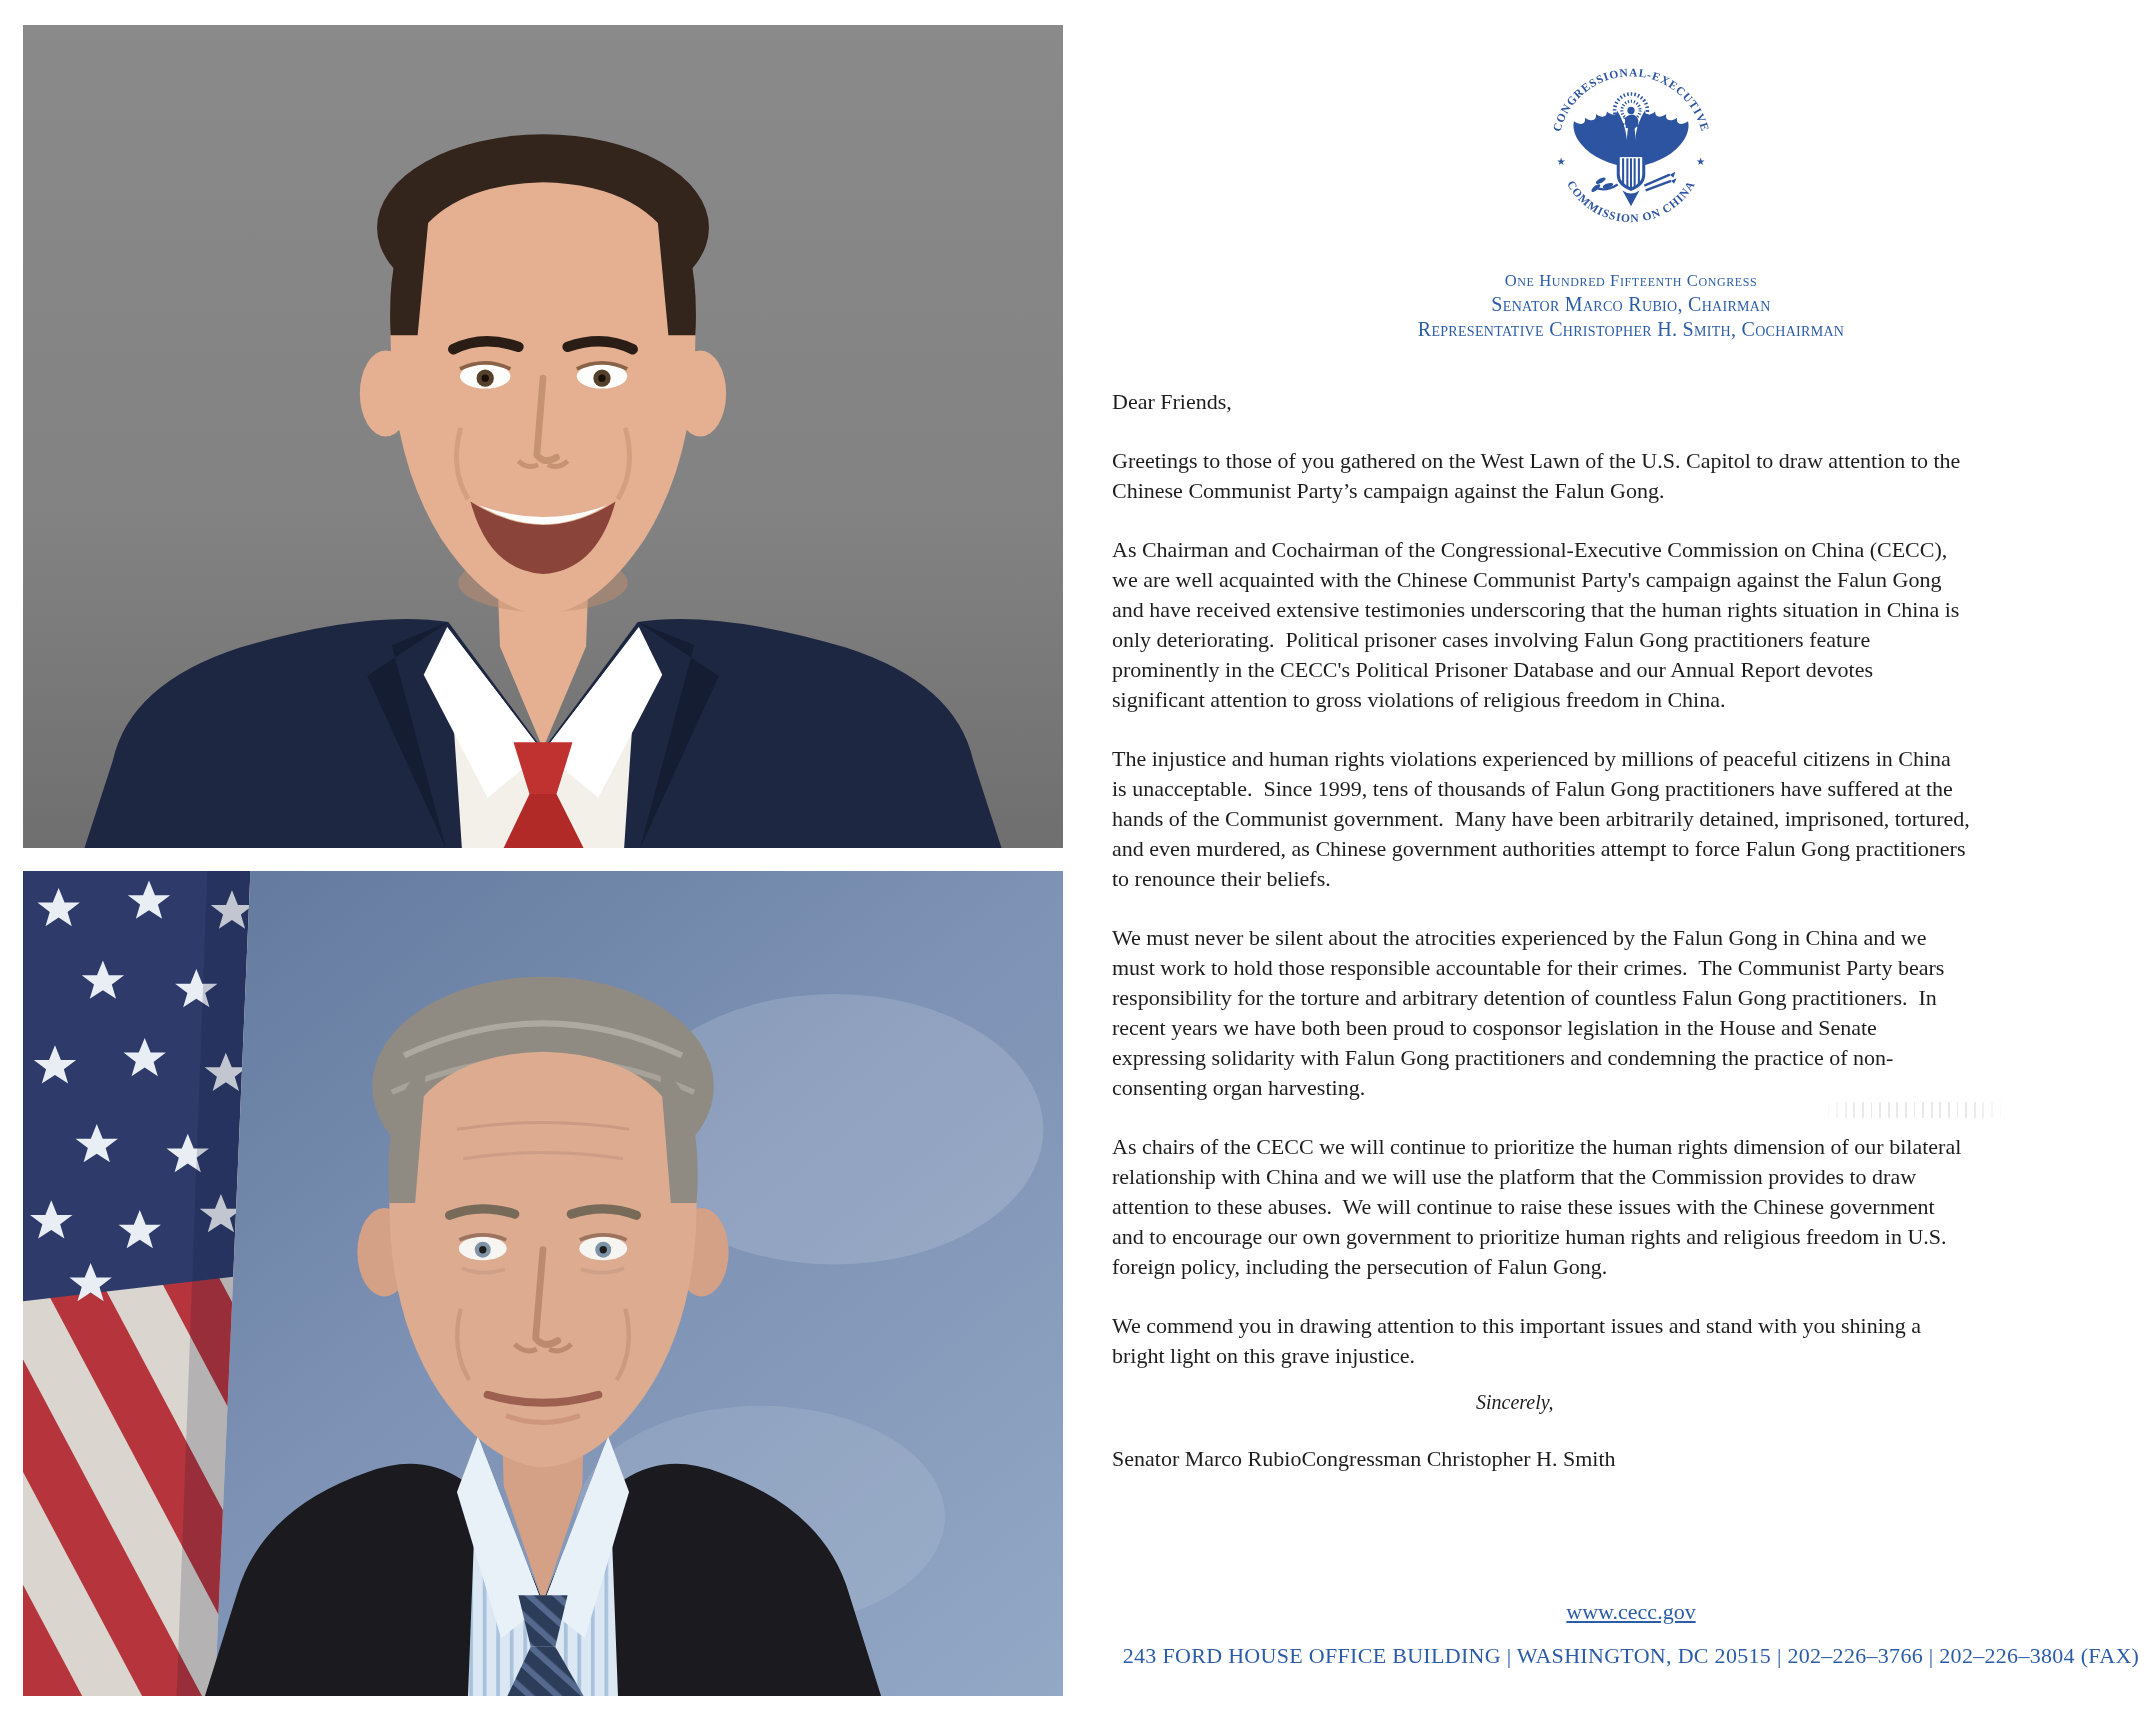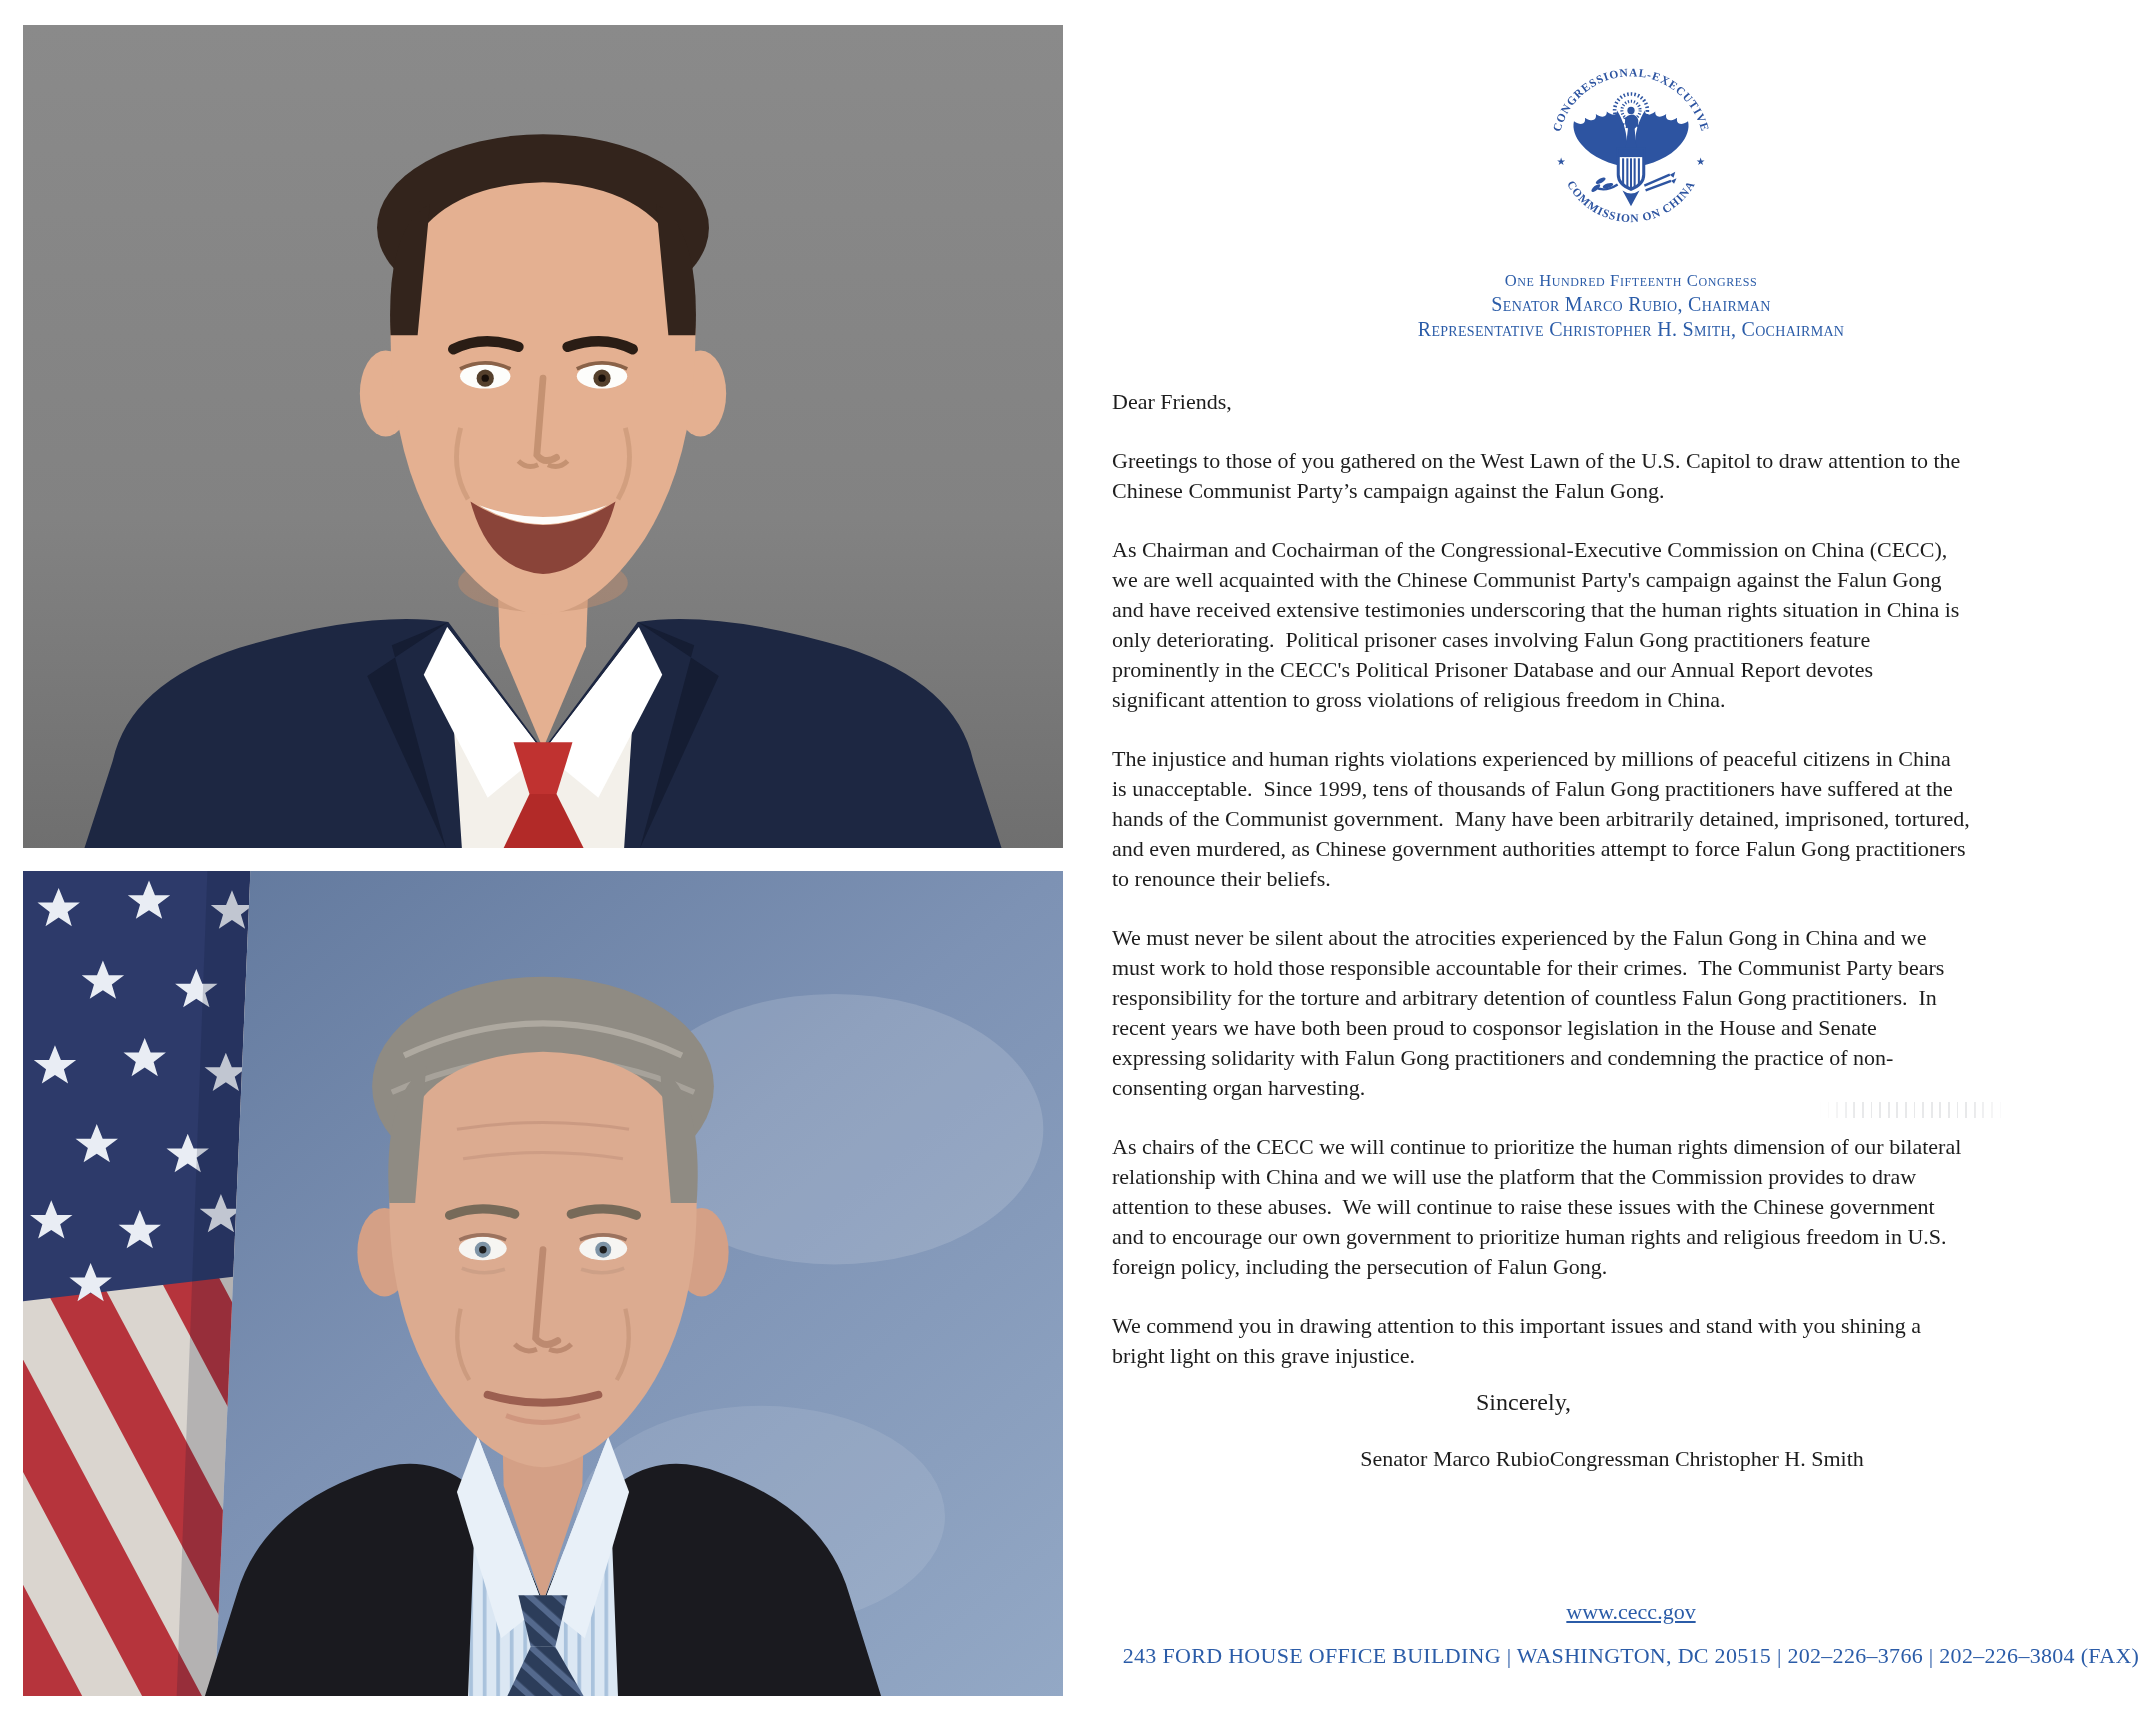--- a/index.html
+++ b/index.html
@@ -16,22 +16,22 @@
   .letter{position:absolute;left:1112px;top:0;width:1038px;height:1721px;color:#1d1d1d;}
   .seal{position:absolute;top:57px;left:50%;transform:translateX(-50%);width:182px;height:182px;}
   .seal svg{width:100%;height:100%;display:block;}
   .letterhead{position:absolute;top:270px;left:0;width:100%;text-align:center;color:#2b5ca8;}
   .congress{font-size:16.6px;line-height:21.5px;font-variant:small-caps;letter-spacing:0.6px;}
   .chair{font-size:20px;line-height:25px;font-variant:small-caps;letter-spacing:0.3px;}
   .date{position:absolute;top:342px;left:0;width:100%;text-align:center;font-size:28px;color:#1c1c1c;}
   .body{position:absolute;top:387px;left:0;width:1038px;}
   .salutation{margin:0 0 29px 0;font-size:22px;line-height:30px;}
   .para{margin:0 0 29px 0;font-size:22px;line-height:30px;white-space:pre-wrap;}
-  .closing{margin:16px 0 0 364px;font-size:24px;line-height:30px;}
-  .sigrow{display:flex;justify-content:center;margin-top:27px;padding-right:38px;font-size:22px;line-height:30px;}
+  .closing{margin:16px 0 0 364px;font-size:20px;line-height:30px;font-style:italic;}
+  .sigrow{display:flex;justify-content:flex-start;margin-top:27px;padding-right:38px;font-size:22px;line-height:30px;}
   .ghost{position:absolute;left:707px;top:1102px;width:190px;height:16px;opacity:0.55;filter:blur(0.6px);
          background:repeating-linear-gradient(90deg,rgba(90,95,105,0.25) 0 1.8px,rgba(0,0,0,0) 1.8px 8.6px);
          -webkit-mask-image:linear-gradient(90deg,transparent,black 20%,black 80%,transparent);
          mask-image:linear-gradient(90deg,transparent,black 20%,black 80%,transparent);}
   footer{position:absolute;left:0;width:100%;}
   .site-row{position:absolute;top:1599px;left:0;width:100%;text-align:center;}
   a.site{color:#2b5ca8;font-size:22px;text-decoration:underline;cursor:pointer;}
   .addr{position:absolute;top:1643px;left:0;width:100%;text-align:center;color:#2b5ca8;font-size:22px;letter-spacing:0.3px;}
 </style>
 </head>

